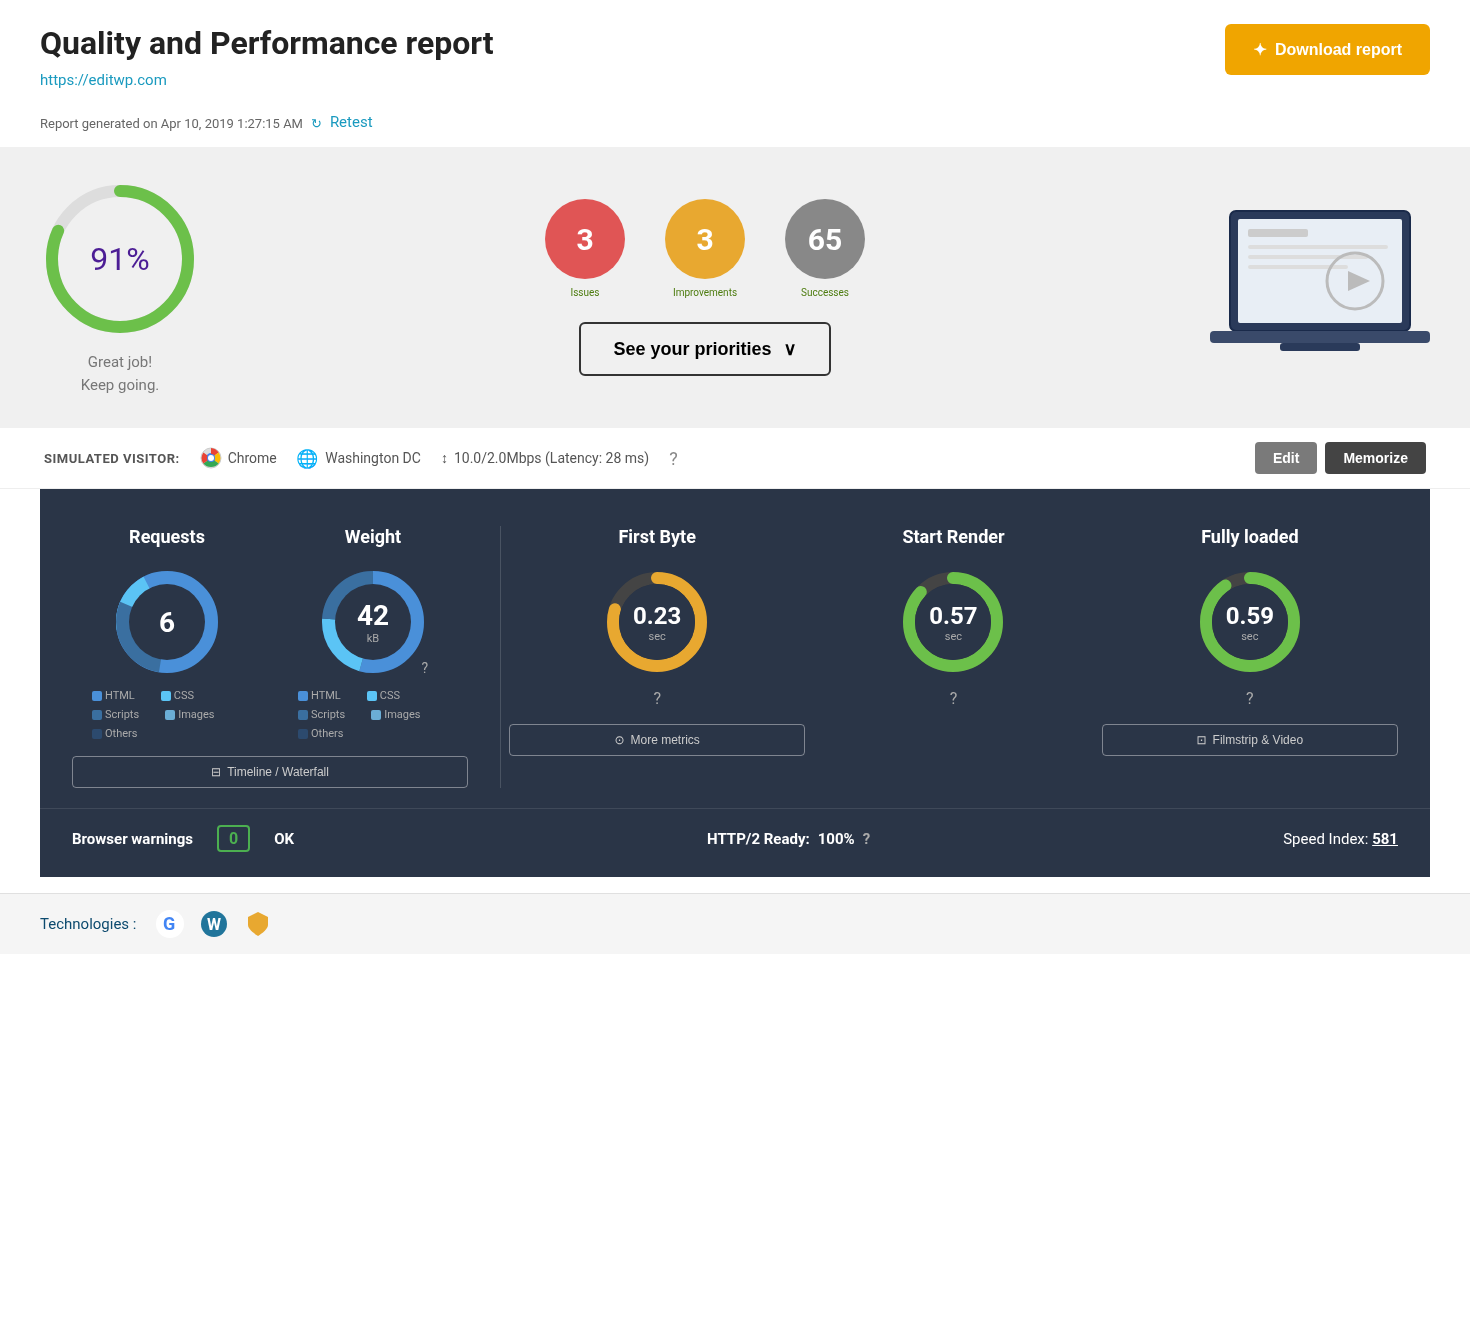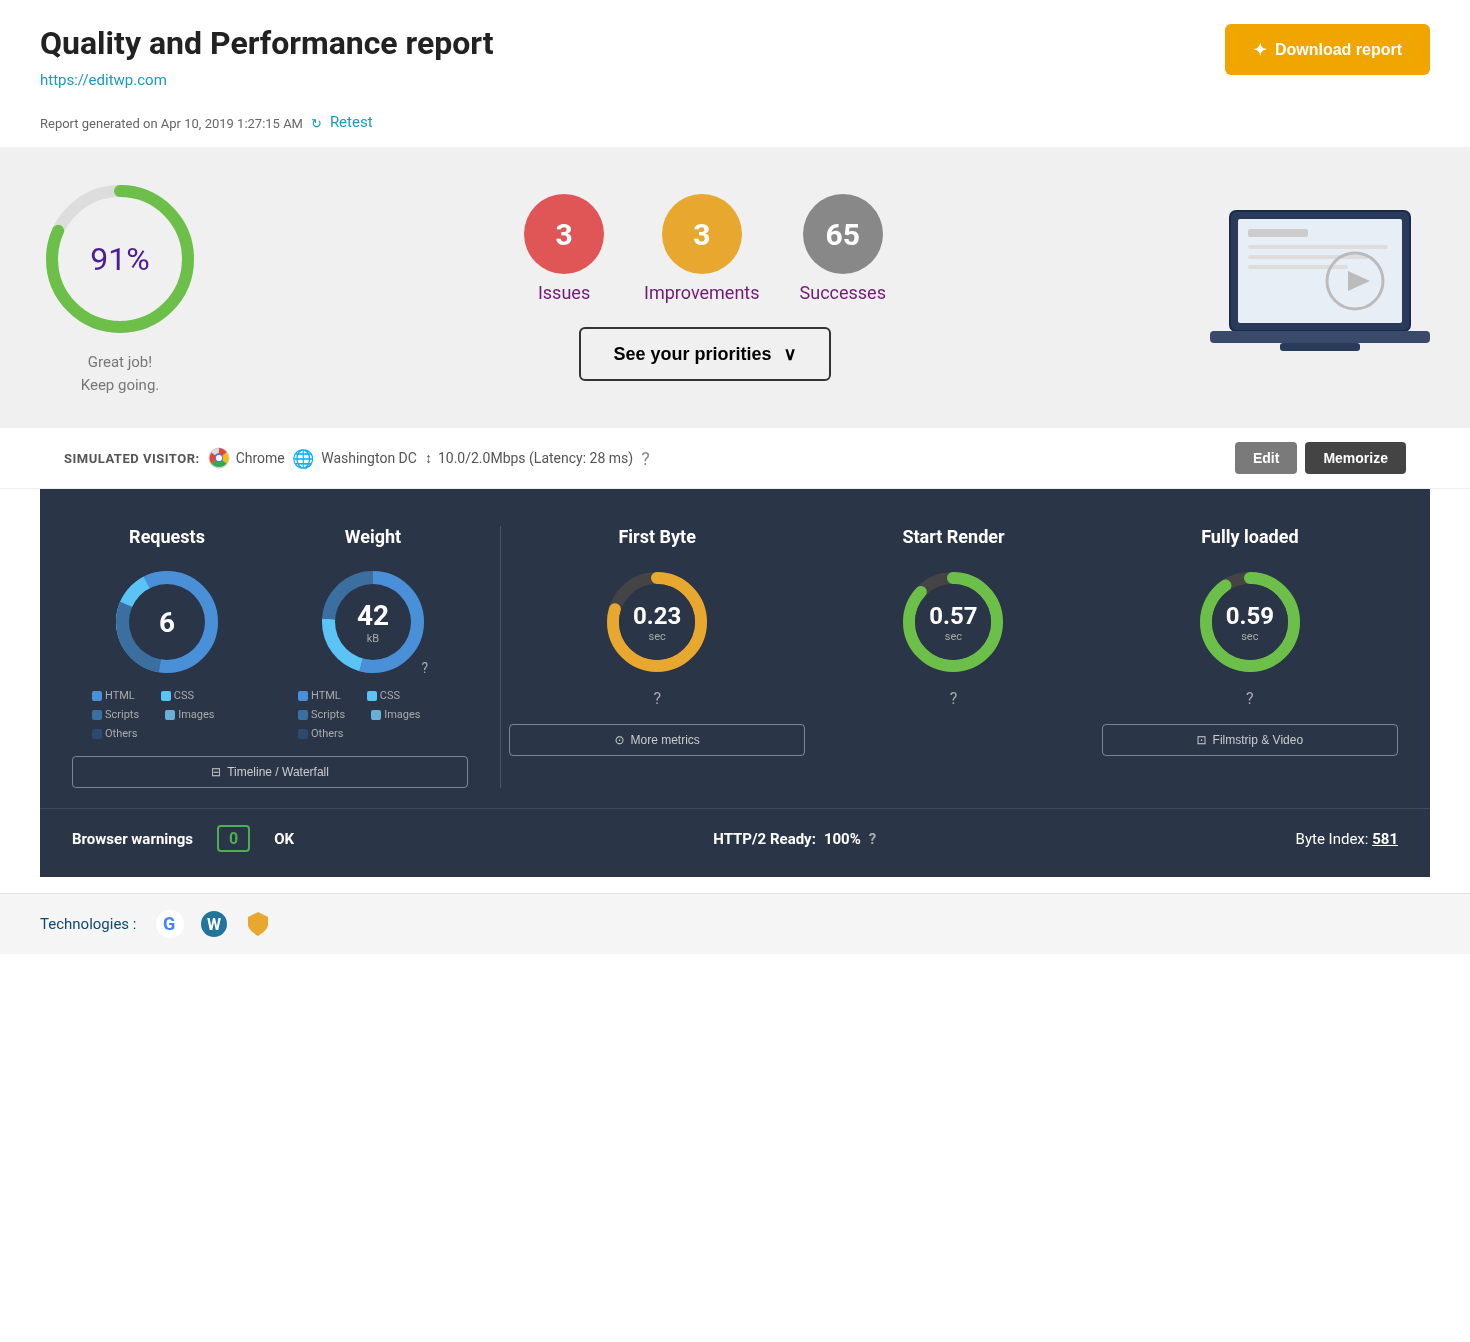--- a/index.html
+++ b/index.html
@@ -19,28 +19,28 @@
     .score-text { position: absolute; top: 50%; left: 50%; transform: translate(-50%, -50%); font-size: 32px; font-weight: 400; color: #4c1d95; }
     .score-label { margin-top: 12px; text-align: center; color: #777; font-size: 15px; line-height: 1.5; }
 
     .metrics-area { display: flex; flex-direction: column; align-items: center; gap: 24px; }
     .metrics-circles { display: flex; gap: 40px; align-items: center; }
     .metric-circle { display: flex; flex-direction: column; align-items: center; gap: 8px; }
     .circle-badge { width: 80px; height: 80px; border-radius: 50%; display: flex; align-items: center; justify-content: center; font-size: 30px; font-weight: 700; color: #fff; }
     .circle-badge.red { background: #e05555; }
     .circle-badge.orange { background: #e8a830; }
     .circle-badge.gray { background: #888; }
-    .metric-label { color: #701a75; font-size: 18px; }
+    .metric-label { color: #4d7c0f; font-size: 10px; }
 
     .priorities-btn { border: 2px solid #333; background: transparent; border-radius: 6px; padding: 14px 32px; font-size: 18px; font-weight: 600; cursor: pointer; display: flex; align-items: center; gap: 12px; }
 
     .laptop-illustration { width: 220px; }
     .laptop-illustration svg { width: 220px; }
 
-    .visitor-bar { background: #fff; padding: 14px 64px; display: flex; align-items: center; gap: 8px; border-bottom: 1px solid #eee; }
+    .visitor-bar { background: #fff; padding: 14px 44px; display: flex; align-items: center; gap: 20px; border-bottom: 1px solid #eee; }
     .visitor-label { font-size: 13px; font-weight: 700; color: #555; letter-spacing: 0.5px; }
     .visitor-item { display: flex; align-items: center; gap: 6px; font-size: 14px; color: #555; }
     .visitor-actions { margin-left: auto; display: flex; gap: 8px; }
     .visitor-btn { background: #7a7a7a; color: #fff; border: none; border-radius: 4px; padding: 8px 18px; font-size: 14px; font-weight: 600; cursor: pointer; }
     .visitor-btn.dark { background: #444; }
 
     .metrics-panel { background: #2a3547; padding: 37px 32px; margin: 0; }
     .panel-title { color: #fff; font-size: 18px; font-weight: 700; text-align: center; margin-bottom: 20px; }
 
     .donut-container { position: relative; width: 110px; height: 110px; margin: 0 auto; }
@@ -339,21 +339,21 @@
         <span>Browser warnings</span>
         <span class="warning-badge">0</span>
         <span>OK</span>
       </div>
       <div class="http2-section">
         <span>HTTP/2 Ready:</span>
         <span>100%</span>
         <span style="cursor:pointer;color:#aaa;">?</span>
       </div>
       <div class="speed-index">
-        <span>Byte Index:</span>
+        <span>Speed Index:</span>
         <a href="#" class="speed-link">581</a>
       </div>
     </div>
   </div>
 </div>
 
 <div class="tech-section" style="margin-top: 16px;">
   <span class="tech-label">Technologies :</span>
   <div class="tech-icons">
 

